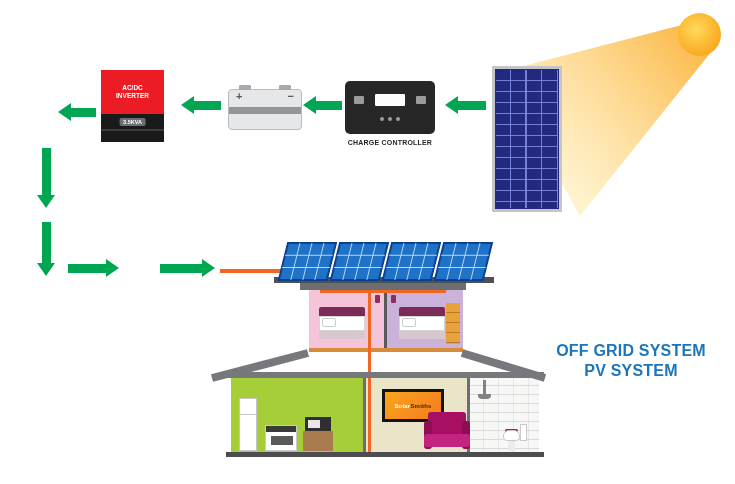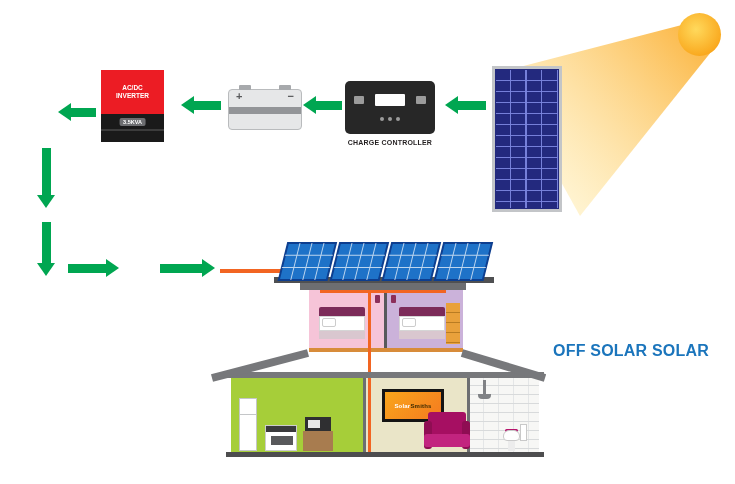--- a/index.html
+++ b/index.html
@@ -277,16 +277,17 @@
       <rect width="48" height="37" fill="#1e72c8" stroke="#0d3e8f" stroke-width="2"></rect>
       <path d="M12,0 V37 M24,0 V37 M36,0 V37 M0,12.3 H48 M0,24.6 H48" stroke="#ffffff" stroke-width="1" opacity="0.7" fill="none"></path>
     </g>
     <path d="M212,378 L308,353" stroke="#77787b" stroke-width="8" fill="none"></path>
     <path d="M462,353 L545,378" stroke="#77787b" stroke-width="8" fill="none"></path>
   </svg>
 
   <div class="base-bar"></div>
 
   <div class="title">
-    <div>OFF SOLAR SOLAR</div>
+    <div>OFF GRID SYSTEM</div>
+    <div>PV SYSTEM</div>
   </div>
 
 </div>
 
 </body></html>

